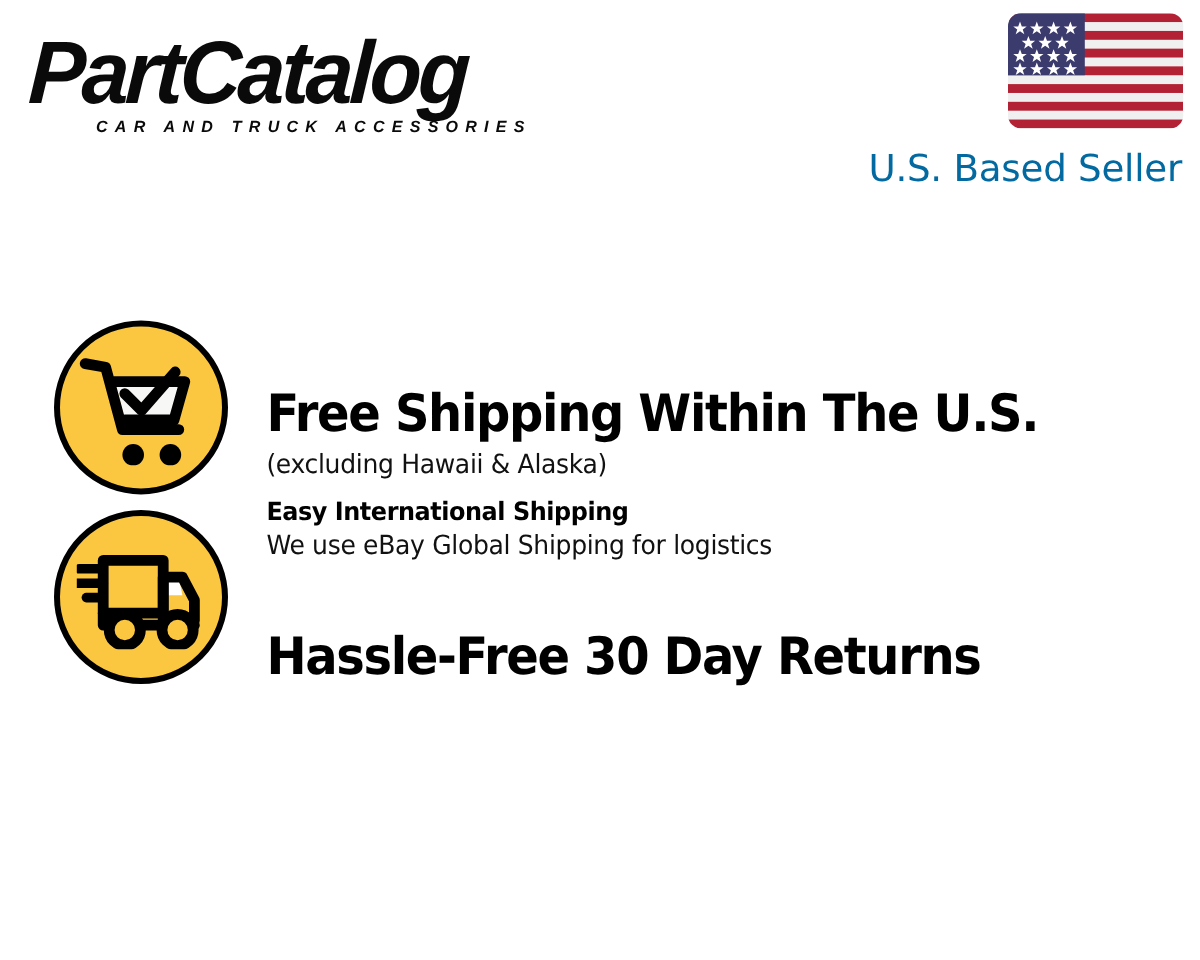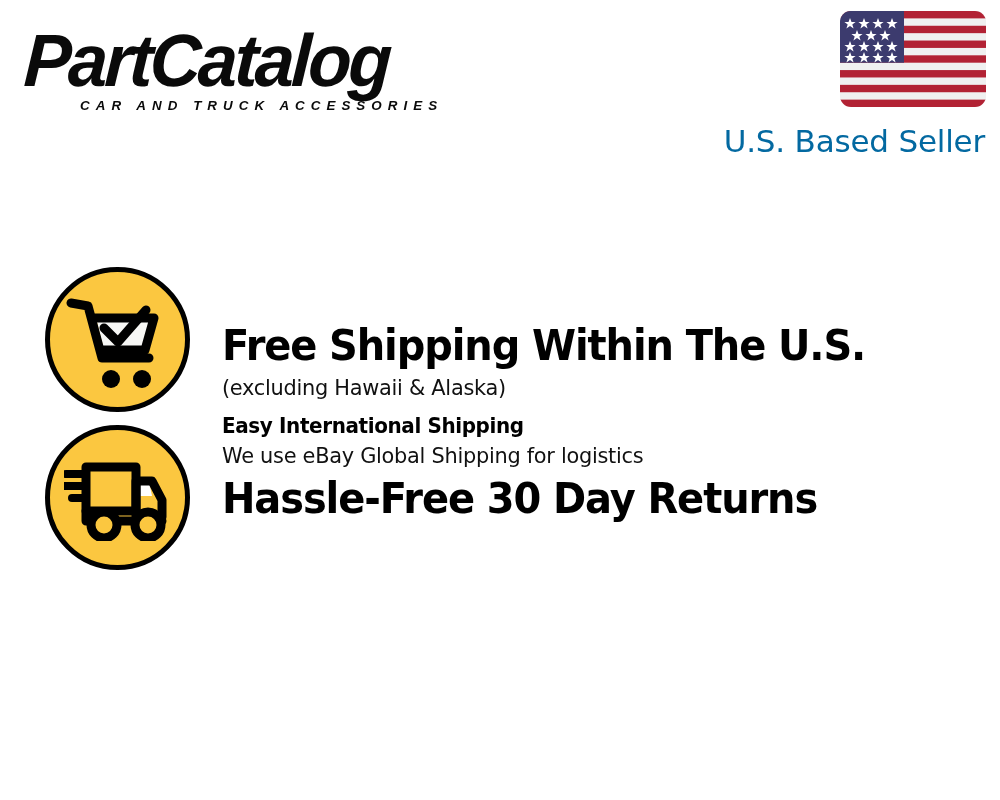--- a/index.html
+++ b/index.html
@@ -151,21 +151,21 @@
 
   
   #row-0 .feature-text { top:55px; }
   #f0-head { margin-bottom:2px; }
   #f0-sub1 { margin-bottom:8px; }
   #f0-sub2 { margin-bottom:0px; }
 
   
   #row-1 .feature-text, #row-2 .feature-text {
     top:0; height:152px;
-    display:flex; align-items:center;
+    display:flex; align-items:flex-end;
   }
 </style>
 </head>
 <body>
 
 <div id="header">
 
   <div id="brand-logo">
     <span id="brand-wordmark">PartCatalog</span>
     <span id="brand-tagline">CAR AND TRUCK ACCESSORIES</span>

